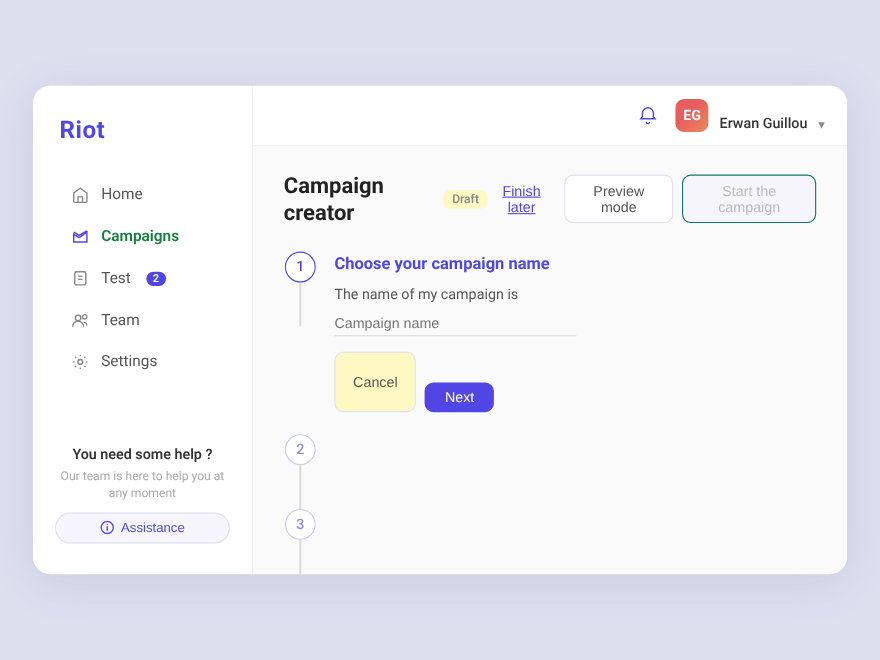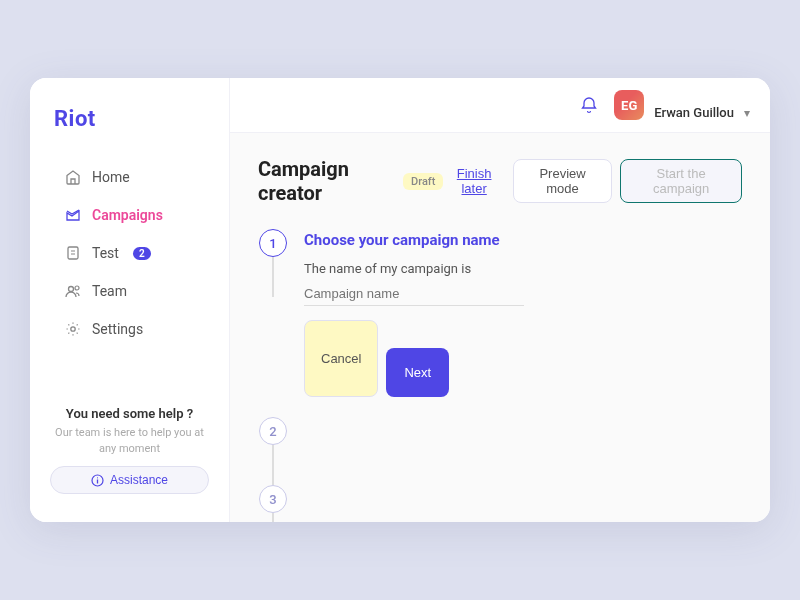--- a/index.html
+++ b/index.html
@@ -52,21 +52,21 @@
       padding: 9px 24px;
       cursor: pointer;
       border-radius: 8px;
       margin: 0 10px;
       transition: background 0.15s;
       position: relative;
       color: #555;
       font-size: 14px;
     }
     .sidebar-item.active {
-      color: #ec4899;
+      color: #15803d;
       font-weight: 600;
     }
     .sidebar-item .item-icon {
       width: 18px;
       height: 18px;
       display: flex;
       align-items: center;
       justify-content: center;
       color: inherit;
     }
@@ -90,21 +90,21 @@
       margin-bottom: 4px;
     }
     .sidebar-help-text {
       font-size: 11px;
       color: #aaa;
       line-height: 1.4;
       margin-bottom: 10px;
     }
     .assistance-btn {
       display: flex;
-      align-items: flex-end;
+      align-items: flex-start;
       justify-content: center;
       gap: 6px;
       background: #f5f5fb;
       border: 1px solid #e0e0f0;
       border-radius: 20px;
       padding: 6px 16px;
       font-size: 12px;
       color: #4f46e5;
       cursor: pointer;
       font-weight: 500;
@@ -312,21 +312,21 @@
       padding: 6px 16px;
       cursor: pointer;
       font-weight: 500;
     }
     .btn-next {
       background: #4f46e5;
       border: none;
       color: #fff;
       font-size: 13px;
       border-radius: 8px;
-      padding: 17px 18px;
+      padding: 6px 18px;
       cursor: pointer;
       font-weight: 500;
       margin-top: 28px;
     }
     svg { display: block; }
   </style>
 </head>
 <body>
 
 <div class="app-container">

